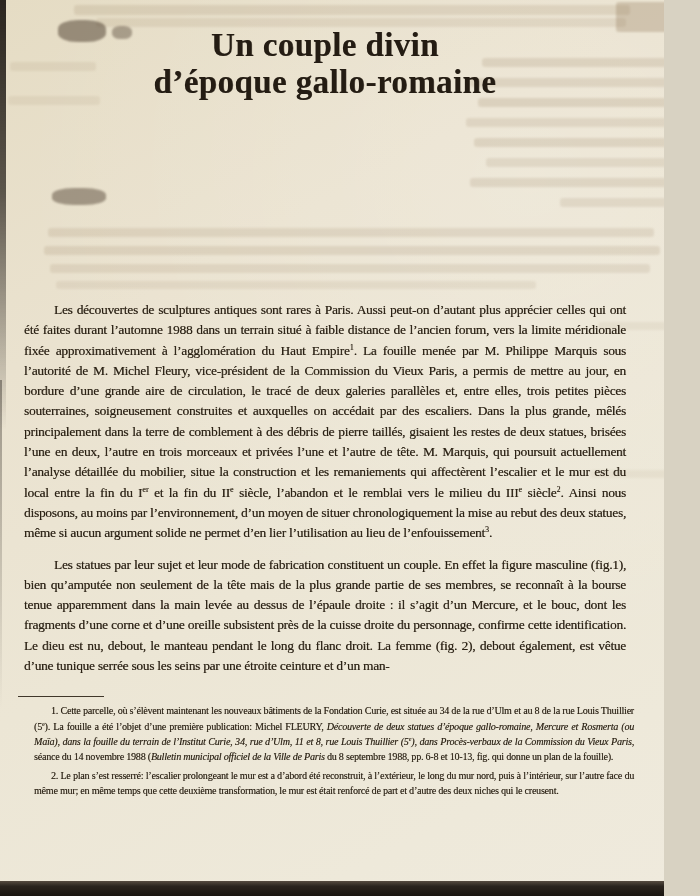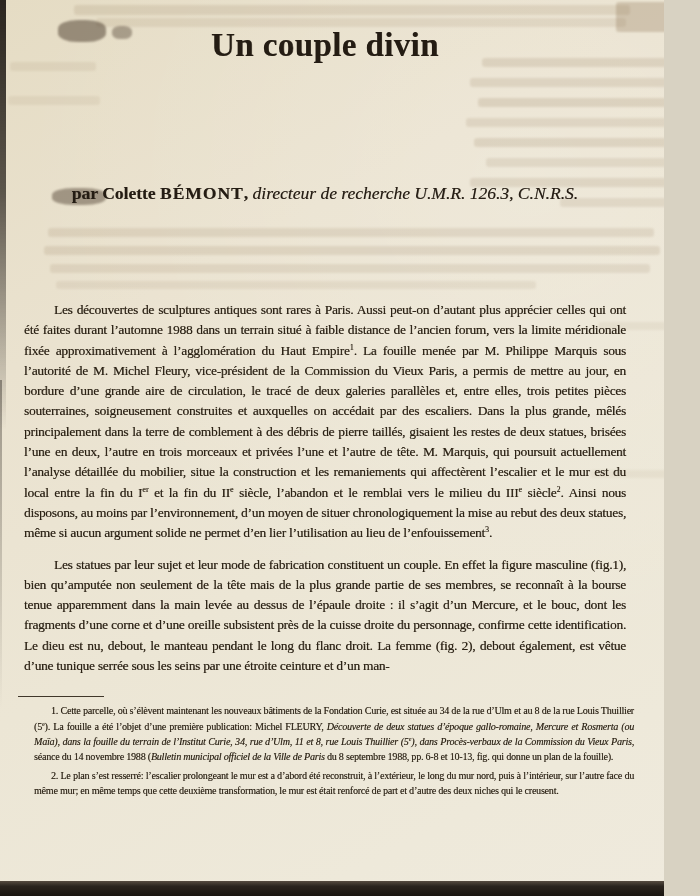--- a/index.html
+++ b/index.html
@@ -87,23 +87,23 @@
   <div class="bl" style="left:44px;top:246px;width:616px;height:9px;opacity:.15;"></div>
   <div class="bl" style="left:50px;top:264px;width:600px;height:9px;opacity:.13;"></div>
   <div class="bl" style="left:56px;top:281px;width:480px;height:8px;opacity:.10;"></div>
   <div class="bl" style="left:598px;top:322px;width:88px;height:8px;opacity:.08;"></div>
   <div class="bl" style="left:590px;top:470px;width:96px;height:8px;opacity:.07;"></div>
 
   <div class="content">
 
     <h1 class="title">
       <span class="tl">Un couple divin</span>
+      <span class="tl">d’époque gallo-romaine</span>
     </h1>
 
-    <p class="byline"><span style="font-weight: bold;">par Colette </span><span style="font-weight: bold; letter-spacing: 1px;">BÉMONT</span><span style="font-weight: bold;">, </span><span style="font-style: italic;">directeur de recherche U.M.R. 126.3, C.N.R.S.</span></p>
 
     <div class="bodytext">
       <p><span>Les découvertes de sculptures antiques sont rares à Paris. Aussi peut-on d’autant plus apprécier celles qui ont été faites durant l’automne 1988 dans un terrain situé à faible distance de l’ancien forum, vers la limite méridionale fixée approximativement à l’agglomération du Haut Empire</span><sup>1</sup><span>. La fouille menée par M. Philippe Marquis sous l’autorité de M. Michel Fleury, vice-président de la Commission du Vieux Paris, a permis de mettre au jour, en bordure d’une grande aire de circulation, le tracé de deux galeries parallèles et, entre elles, trois petites pièces souterraines, soigneusement construites et auxquelles on accédait par des escaliers. Dans la plus grande, mêlés principalement dans la terre de comblement à des débris de pierre taillés, gisaient les restes de deux statues, brisées l’une en deux, l’autre en trois morceaux et privées l’une et l’autre de tête. M. Marquis, qui poursuit actuellement l’analyse détaillée du mobilier, situe la construction et les remaniements qui affectèrent l’escalier et le mur est du local entre la fin du I</span><sup>er</sup><span> et la fin du II</span><sup>e</sup><span> siècle, l’abandon et le remblai vers le milieu du III</span><sup>e</sup><span> siècle</span><sup>2</sup><span>. Ainsi nous disposons, au moins par l’environnement, d’un moyen de situer chronologiquement la mise au rebut des deux statues, même si aucun argument solide ne permet d’en lier l’utilisation au lieu de l’enfouissement</span><sup>3</sup><span>.</span></p>
       <p><span>Les statues par leur sujet et leur mode de fabrication constituent un couple. En effet la figure masculine (fig.1), bien qu’amputée non seulement de la tête mais de la plus grande partie de ses membres, se reconnaît à la bourse tenue apparemment dans la main levée au dessus de l’épaule droite : il s’agit d’un Mercure, et le bouc, dont les fragments d’une corne et d’une oreille subsistent près de la cuisse droite du personnage, confirme cette identification. Le dieu est nu, debout, le manteau pendant le long du flanc droit. La femme (fig. 2), debout également, est vêtue d’une tunique serrée sous les seins par une étroite ceinture et d’un man-</span></p>
     </div>
 
     <div class="fnblock">
       <div class="fnrule"></div>
       <p class="fn"><span>1. Cette parcelle, où s’élèvent maintenant les nouveaux bâtiments de la Fondation Curie, est située au 34 de la rue d’Ulm et au 8 de la rue Louis Thuillier (5</span><sup>e</sup><span>). La fouille a été l’objet d’une première publication: Michel FLEURY, </span><span style="font-style: italic;">Découverte de deux statues d’époque gallo-romaine, Mercure et Rosmerta (ou Maïa), dans la fouille du terrain de l’Institut Curie, 34, rue d’Ulm, 11 et 8, rue Louis Thuillier (5</span><sup style="font-style: italic;">e</sup><span style="font-style: italic;">), dans </span><span style="font-style: italic;">Procès-verbaux de la Commission du Vieux Paris</span><span>, séance du 14 novembre 1988 (</span><span style="font-style: italic;">Bulletin municipal officiel de la Ville de Paris</span><span> du 8 septembre 1988, pp. 6-8 et 10-13, fig. qui donne un plan de la fouille).</span></p>
       <p class="fn"><span>2. Le plan s’est resserré: l’escalier prolongeant le mur est a d’abord été reconstruit, à l’extérieur, le long du mur nord, puis à l’intérieur, sur l’autre face du même mur; en même temps que cette deuxième transformation, le mur est était renforcé de part et d’autre des deux niches qui le creusent.</span></p>

